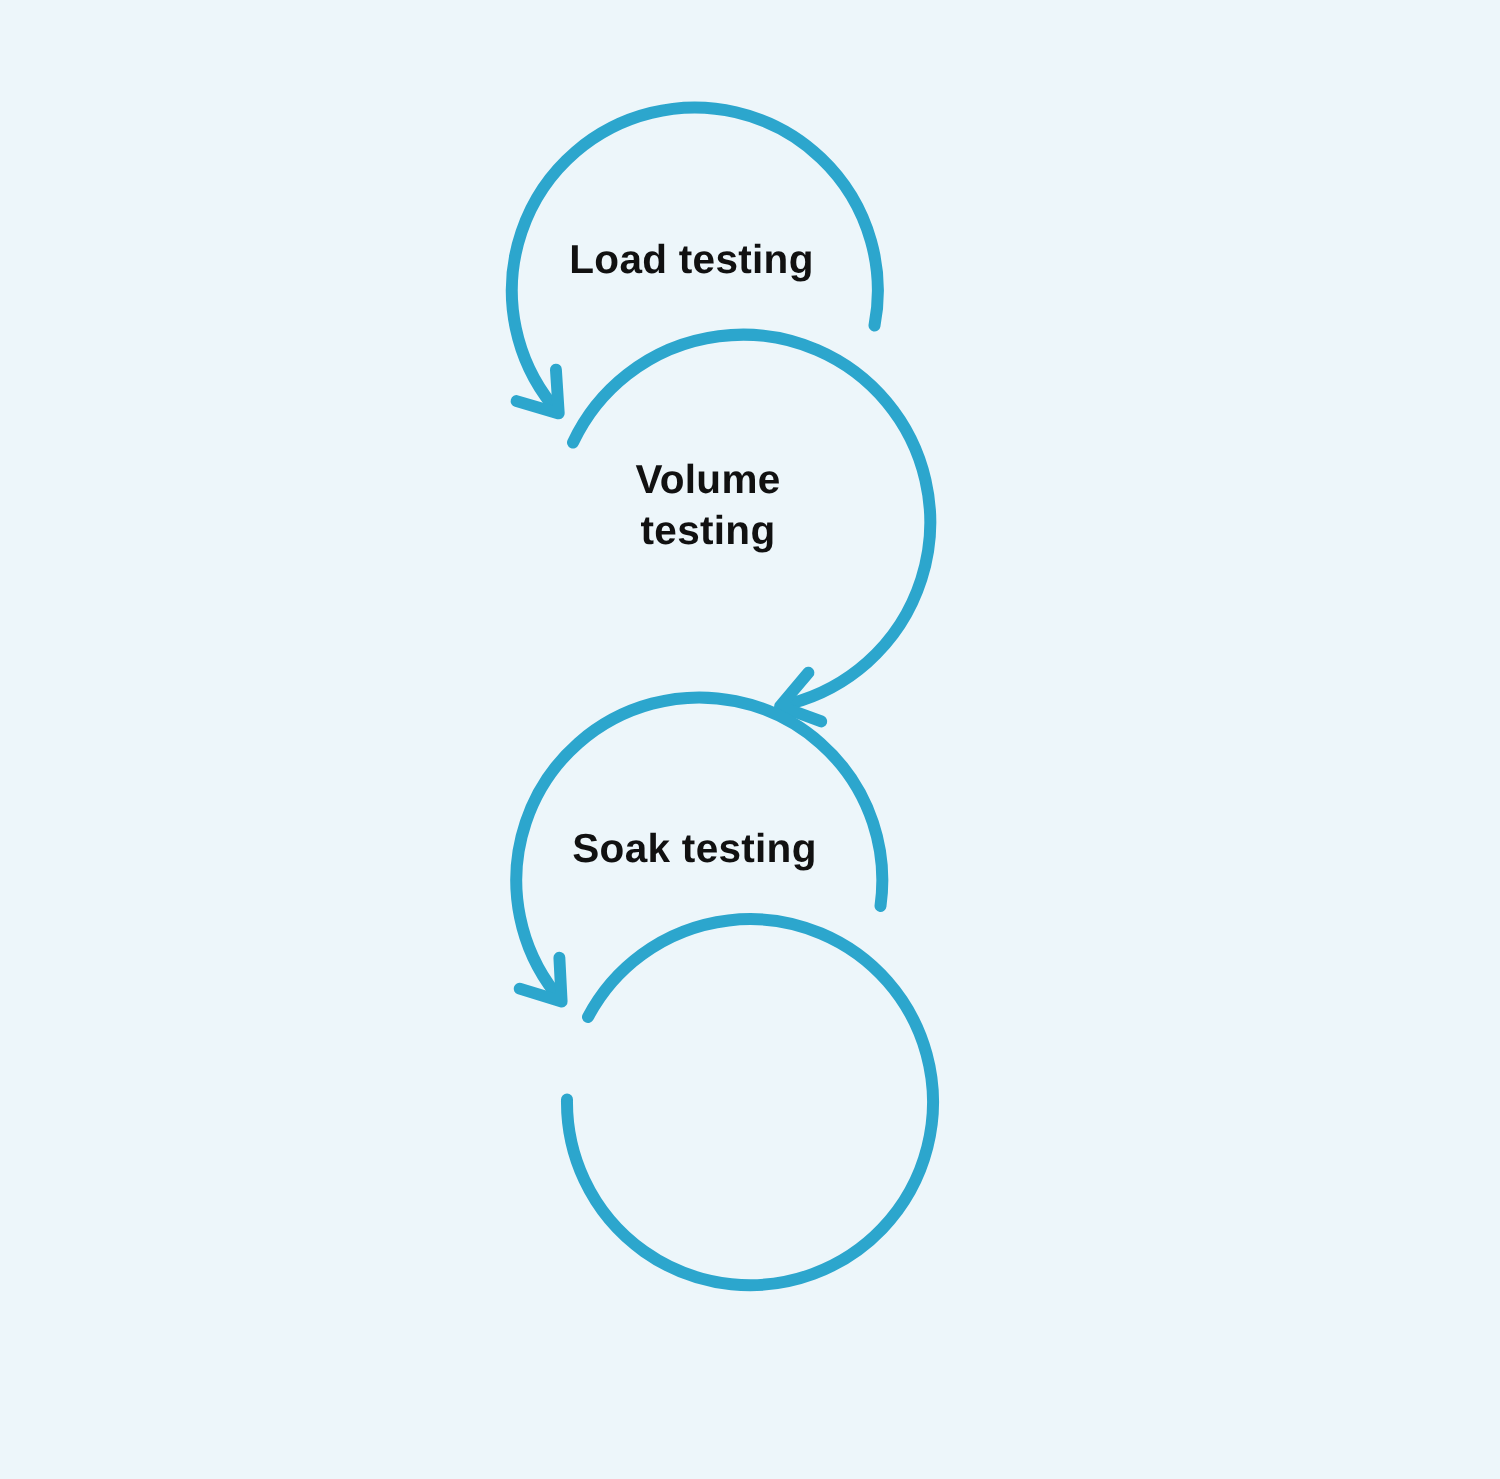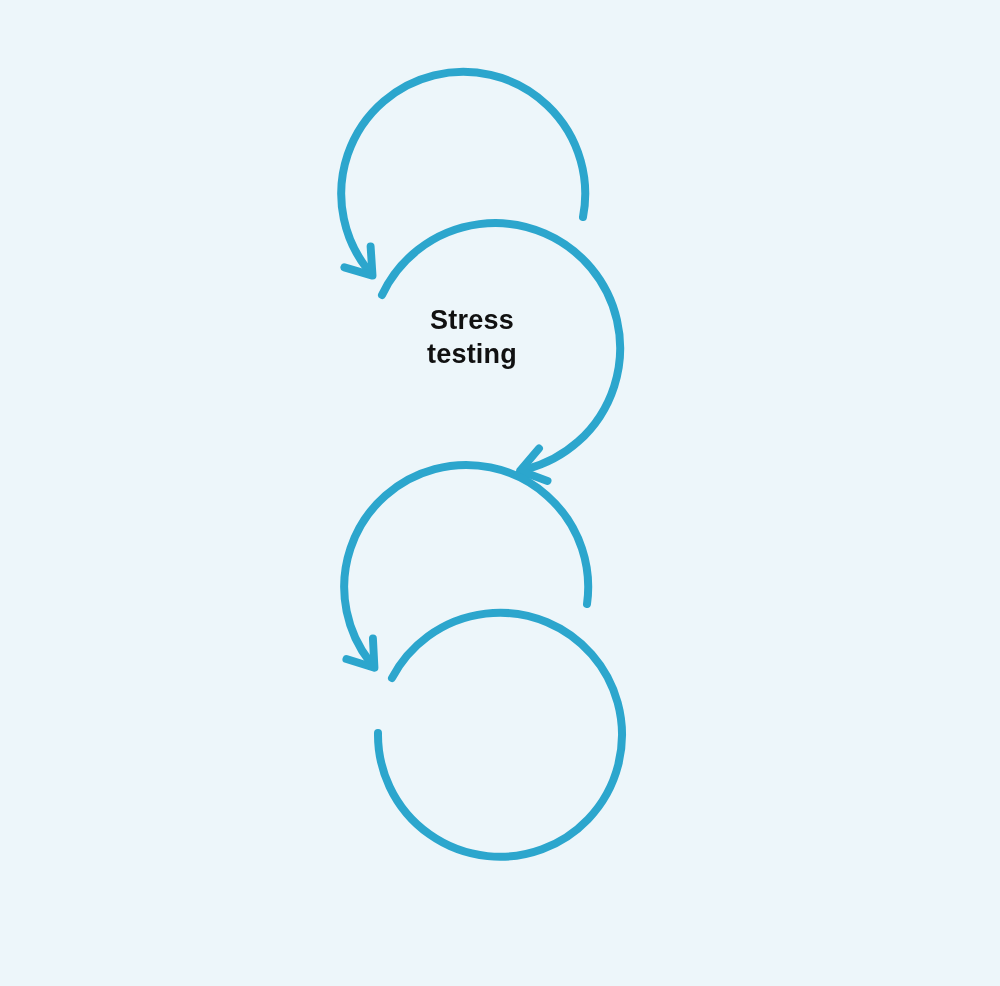--- a/index.html
+++ b/index.html
@@ -50,18 +50,20 @@
 
     <path d="M 583 217 A 122 122 0 1 0 368 270" fill="none" stroke-width="8" stroke-linecap="round" marker-end="url(#arrowhead)" stroke="#2CA6CD"></path>
 
     <path d="M 382 295 A 125 125 0 1 1 527 469" fill="none" stroke-width="8" stroke-linecap="round" marker-end="url(#arrowhead)" stroke="#2CA6CD"></path>
 
     <path d="M 587 604 A 122 122 0 1 0 370 662" fill="none" stroke-width="8" stroke-linecap="round" marker-end="url(#arrowhead)" stroke="#2CA6CD"></path>
 
     <path d="M 392 678 A 122 122 0 1 1 378 733" fill="none" stroke-width="8" stroke-linecap="round" stroke="#2CA6CD"></path>
   </svg>
 
+  <div id="label-load" class="node-label single">Load testing</div>
 
-  <div id="label-stress" class="node-label wrap-stress">Stress testing</div>
+  <div id="label-stress" class="node-label wrap-stress">Volume testing</div>
 
+  <div id="label-soak" class="node-label single">Soak testing</div>
 
 
 </div>
 
 </body></html>

